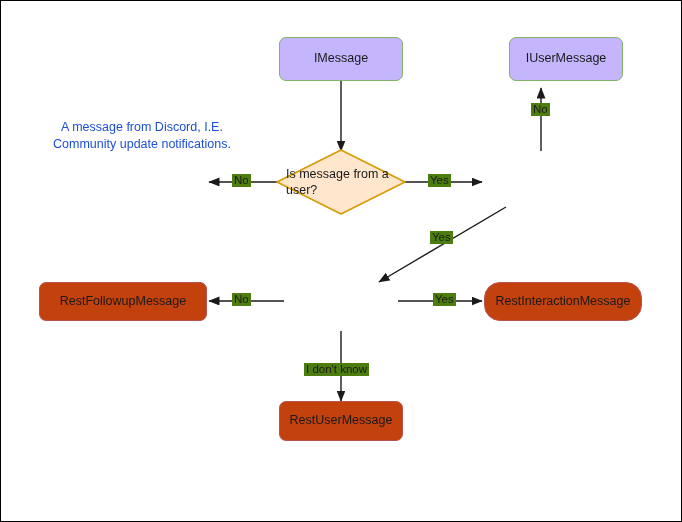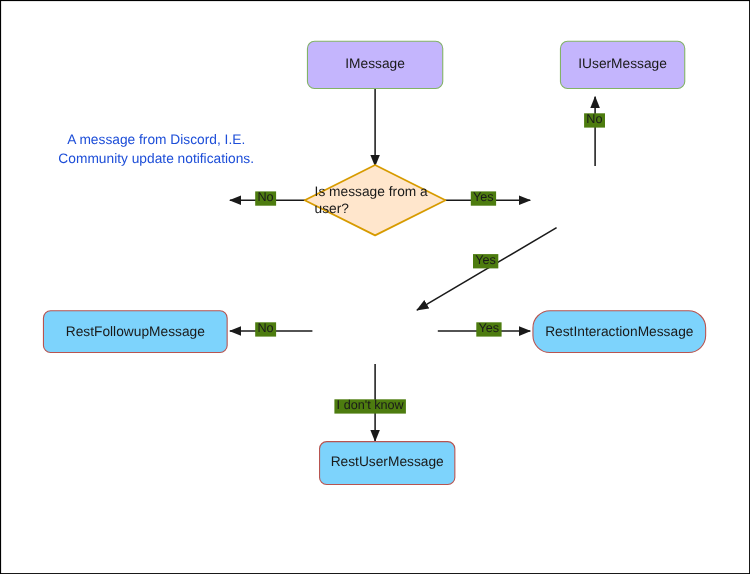--- a/index.html
+++ b/index.html
@@ -37,21 +37,21 @@
     line-height: 1.25;
     border-radius: 7px;
     border-width: 1.4px;
     border-style: solid;
   }
   .node.green {
     background: #c4b5fd;
     border-color: #82b366;
   }
   .node.pink {
-    background: #7dd3fc;
+    background: #c2410c;
     border-color: #b85450;
   }
   .diamond-wrap {
     position: absolute;
   }
   .diamond-wrap svg {
     position: absolute;
     left: 0;
     top: 0;
     overflow: visible;
@@ -129,21 +129,21 @@
 
 
   <div class="node pink" style="left:38px; top:281px; width:168px; height:39px;">
     <span>RestFollowupMessage</span>
   </div>
 
   <div class="node pink" style="left:483px; top:281px; width:158px; height:39px;border-radius:16px;">
     <span>RestInteractionMessage</span>
   </div>
 
-  <div class="node pink" style="left:289px; top:400px; width:124px; height:40px;">
+  <div class="node pink" style="left:278px; top:400px; width:124px; height:40px;">
     <span>RestUserMessage</span>
   </div>
 
   <div class="diamond-wrap" style="left:275px; top:148px; width:130px; height:66px;">
     <svg width="130" height="66" viewBox="0 0 130 66">
       <polygon points="65,1 129,33 65,65 1,33" fill="#ffe6cc" stroke="#d79b00" stroke-width="1.6" stroke-linejoin="round"></polygon>
     </svg>
     <div class="diamond-label">Is message from a user?</div>
   </div>
 

